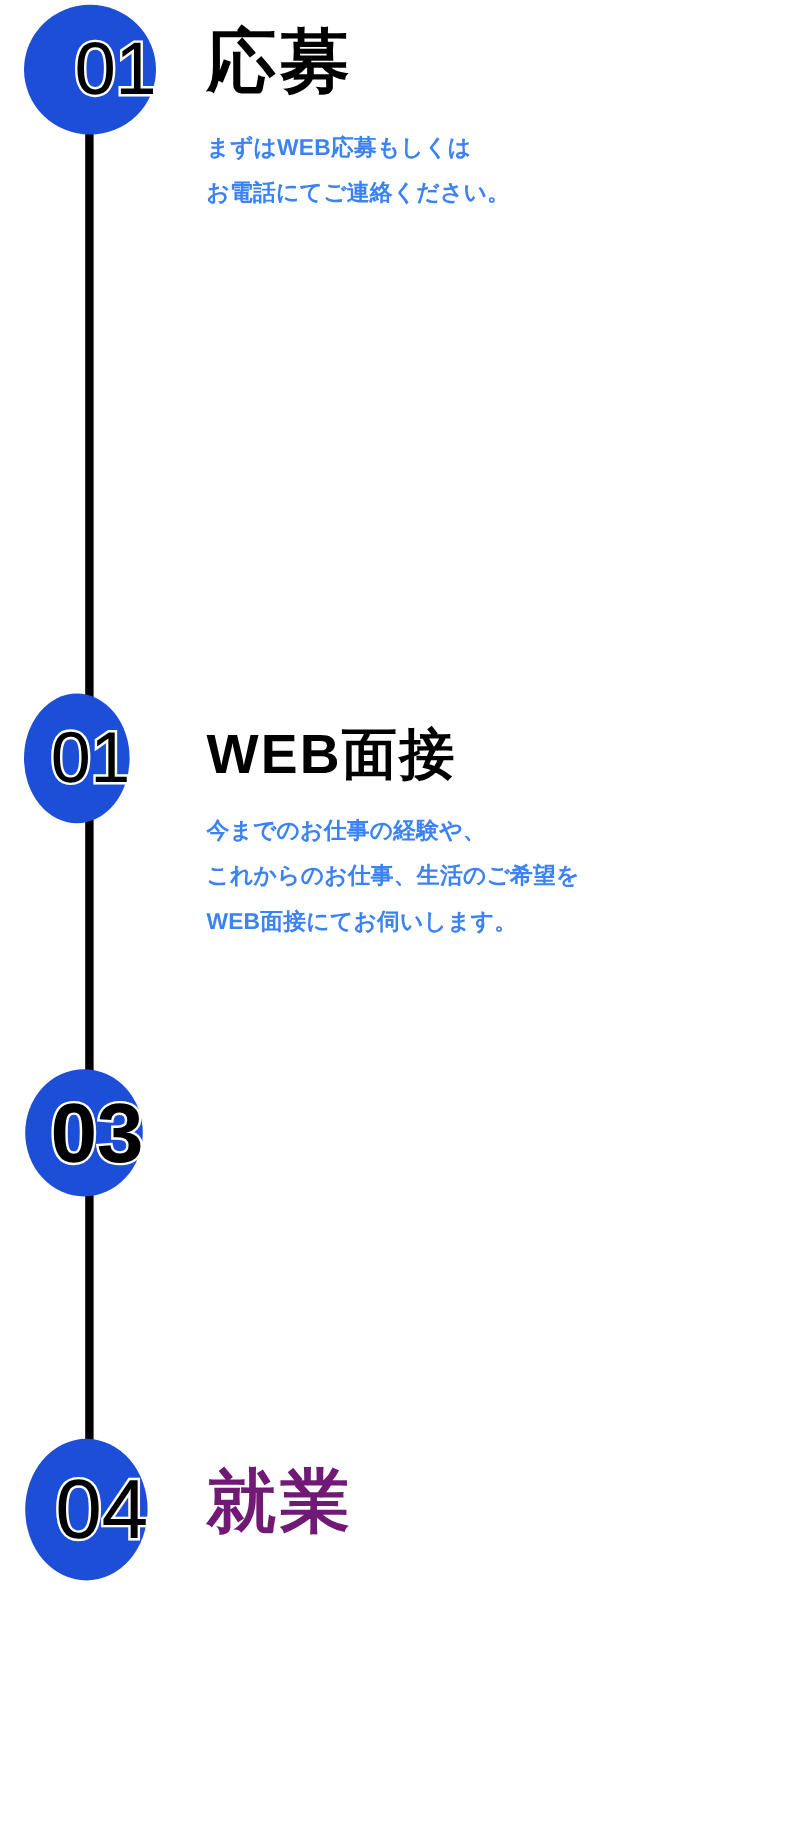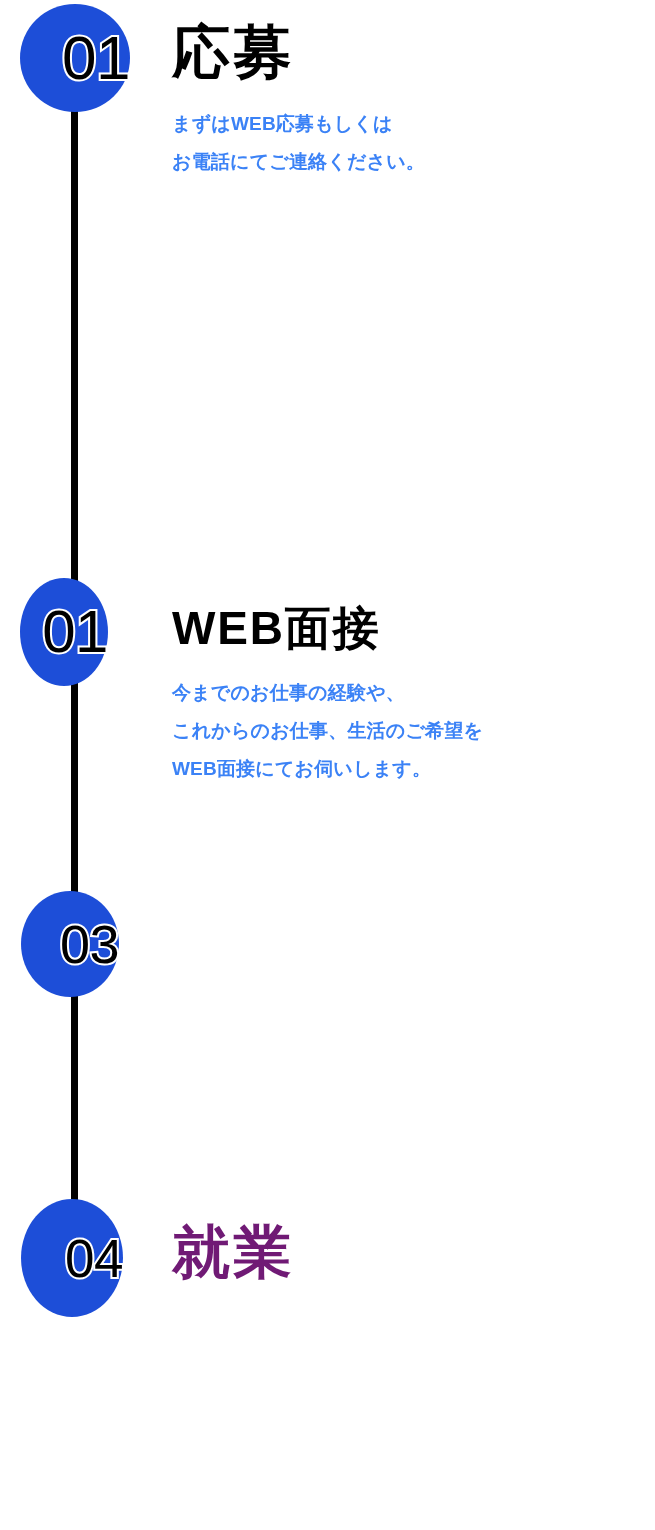--- a/index.html
+++ b/index.html
@@ -65,24 +65,24 @@
   }
 
   
   .badge-01 { left: 20px;  top: 4px;    width: 110px; height: 108px; }
   .badge-01 .badge-num { font-size: 62px; margin-left: 1px; }
 
   .badge-02 { left: 20px;  top: 578px;  width: 88px;  height: 108px; }
   .badge-02 .badge-num { font-size: 60px; -webkit-text-stroke: 4px #ffffff; }
 
   .badge-03 { left: 21px;  top: 891px;  width: 98px;  height: 106px; }
-  .badge-03 .badge-num { font-size: 54px; }
+  .badge-03 .badge-num { font-size: 70px; font-weight: bold; }
 
   .badge-04 { left: 21px;  top: 1199px; width: 102px; height: 118px; }
-  .badge-04 .badge-num { font-size: 53px; }
+  .badge-04 .badge-num { font-size: 70px; }
 
   
   .content {
     position: absolute;
     left: 155px;
     width: 500px;
     margin-left: 17px;
   }
 
   .step-title {

